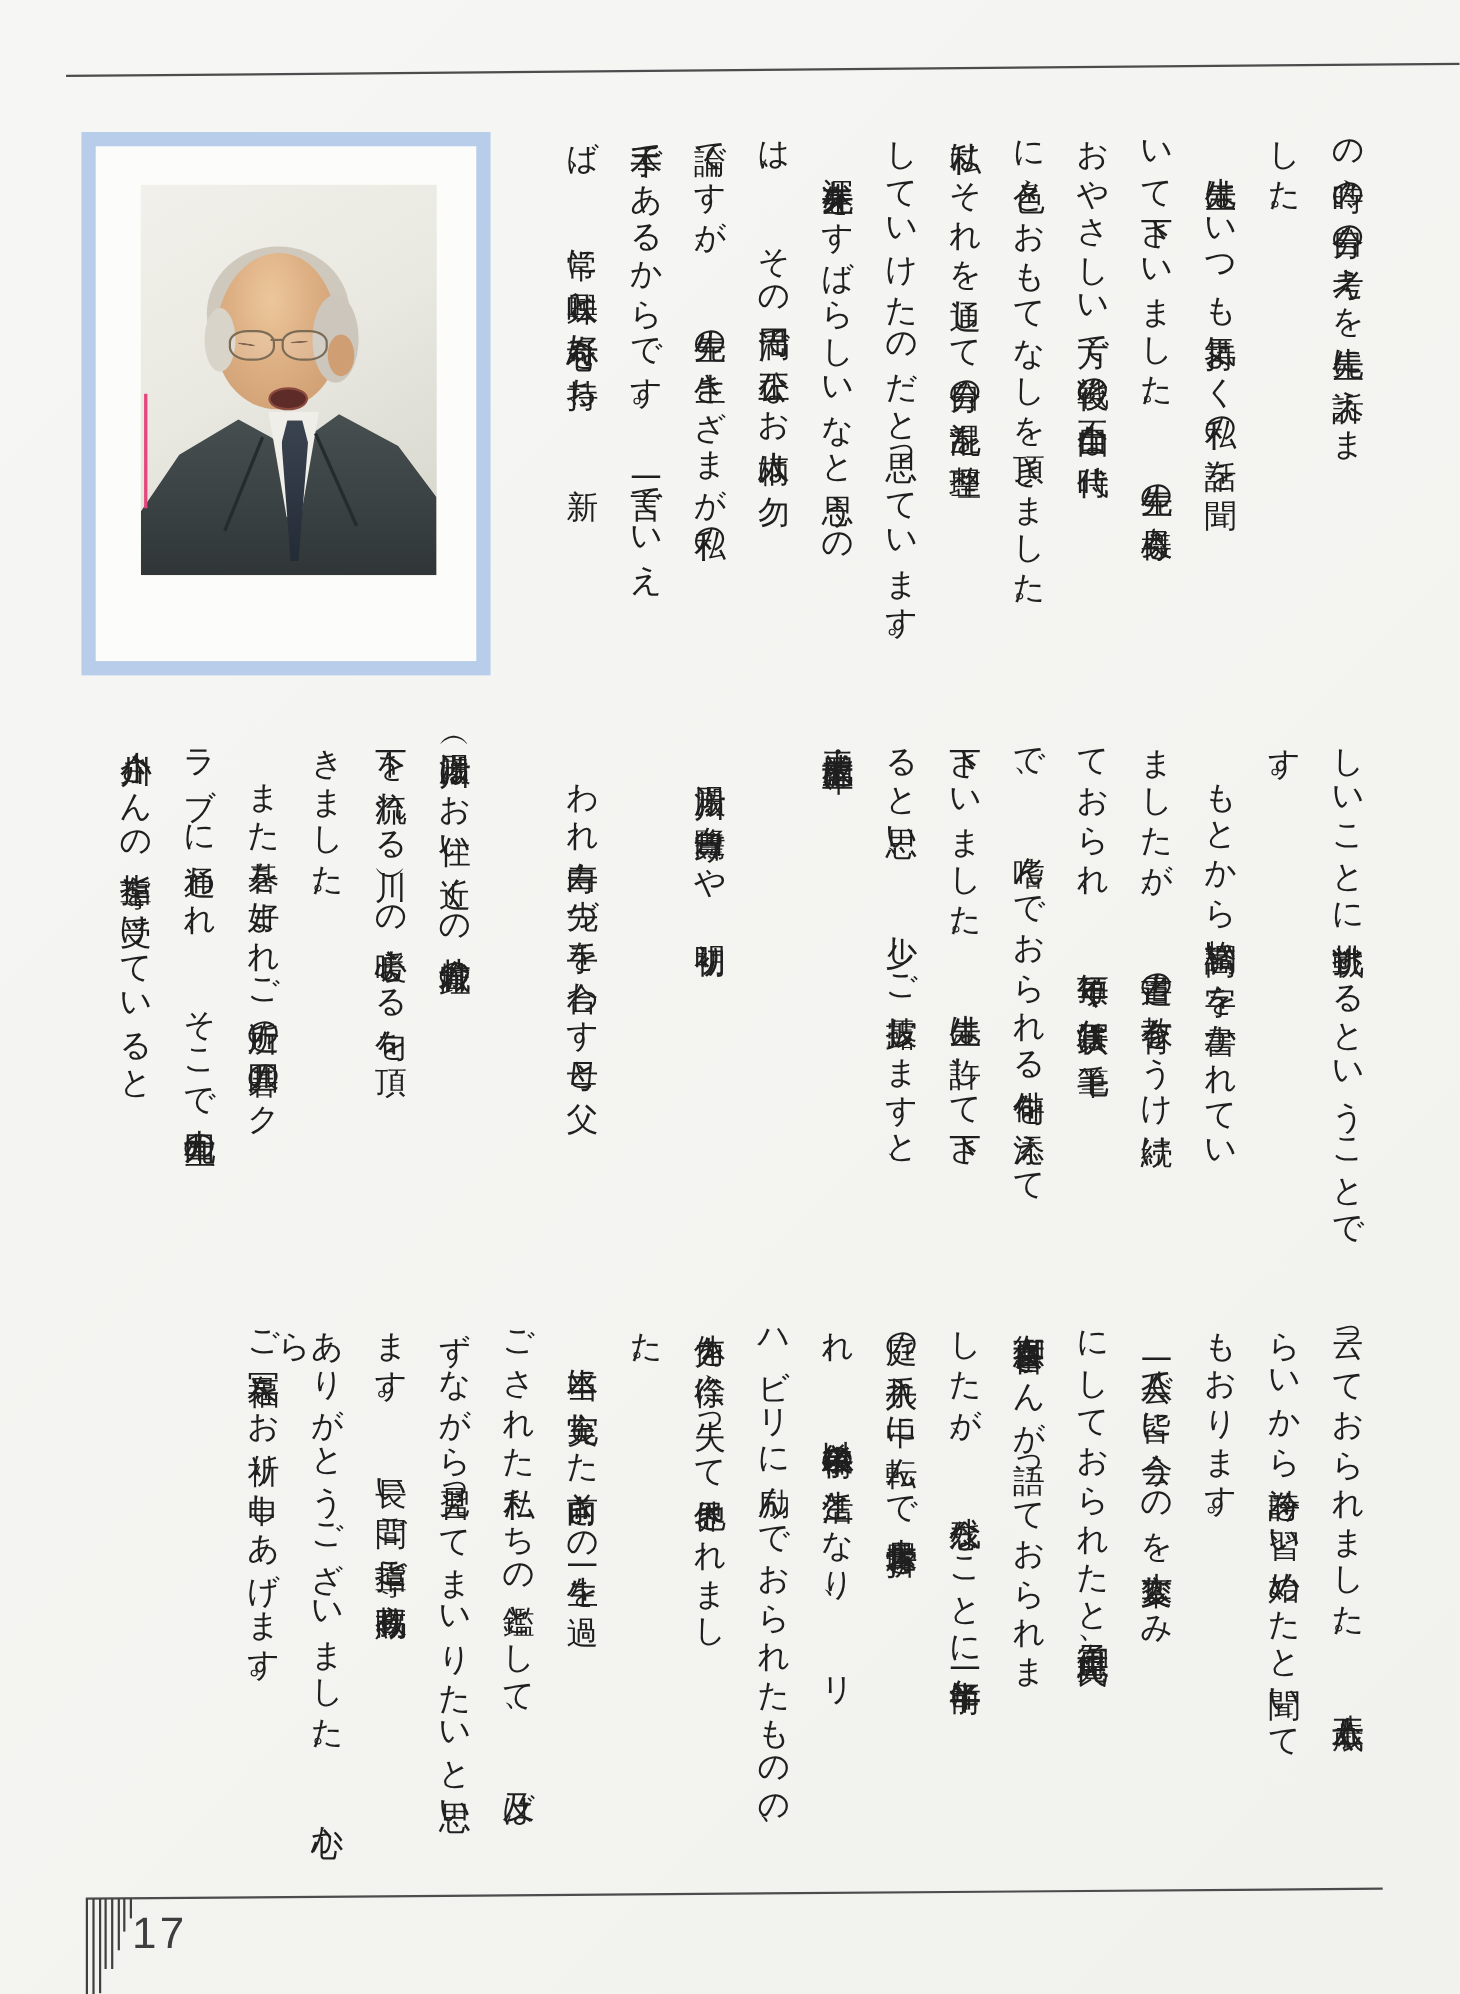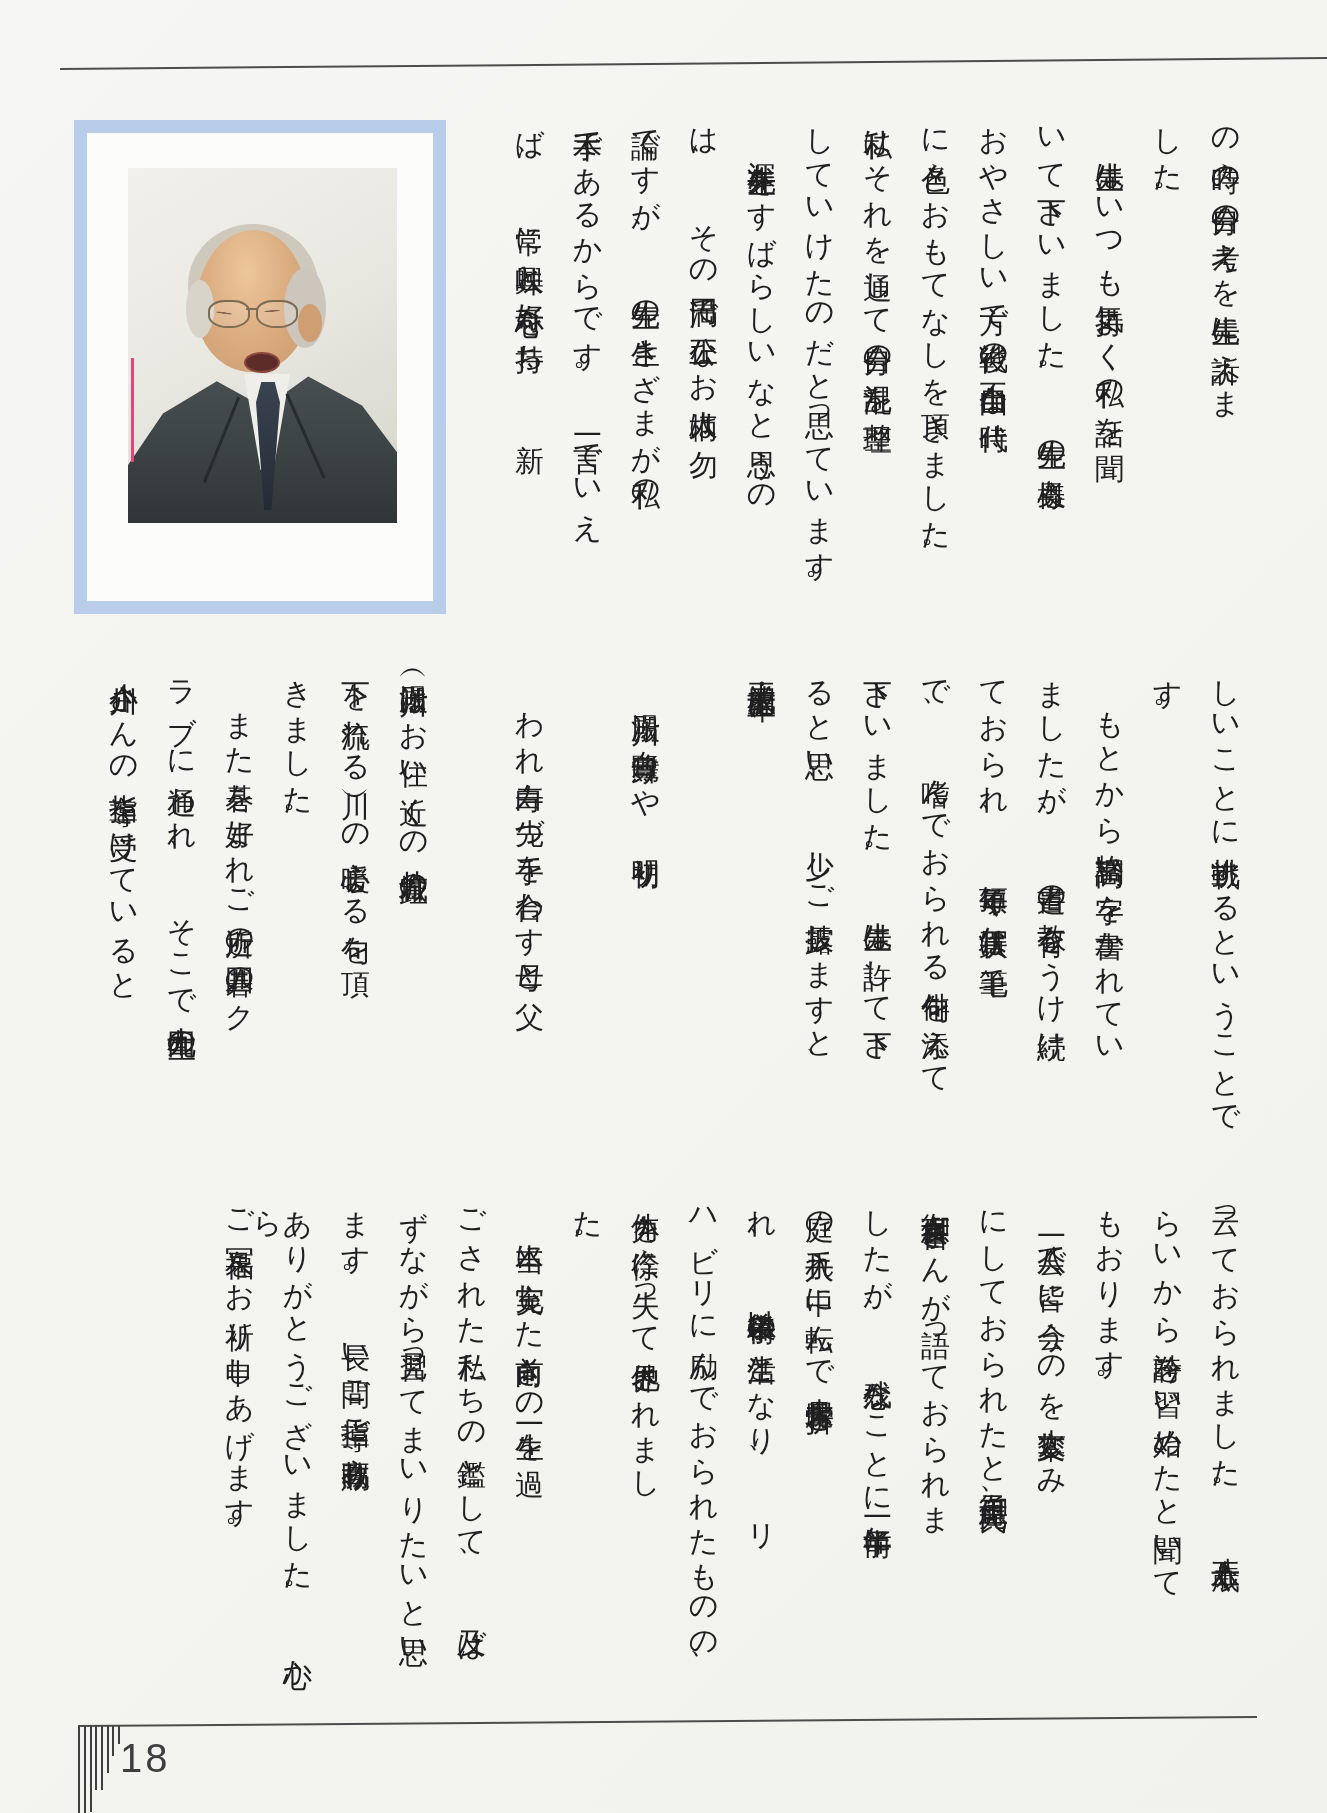--- a/index.html
+++ b/index.html
@@ -162,15 +162,15 @@
     <i style="left:0px;height:87px"></i>
     <i style="left:6px;height:87px"></i>
     <i style="left:12px;height:86px"></i>
     <i style="left:17px;height:64px"></i>
     <i style="left:23px;height:64px"></i>
     <i style="left:29px;height:47px"></i>
     <i style="left:34px;height:30px"></i>
     <i style="left:40px;height:18px"></i>
   </div>
 
-  <div class="pagenum">18</div>
+  <div class="pagenum">17</div>
 
 </div>
 
 </body></html>

